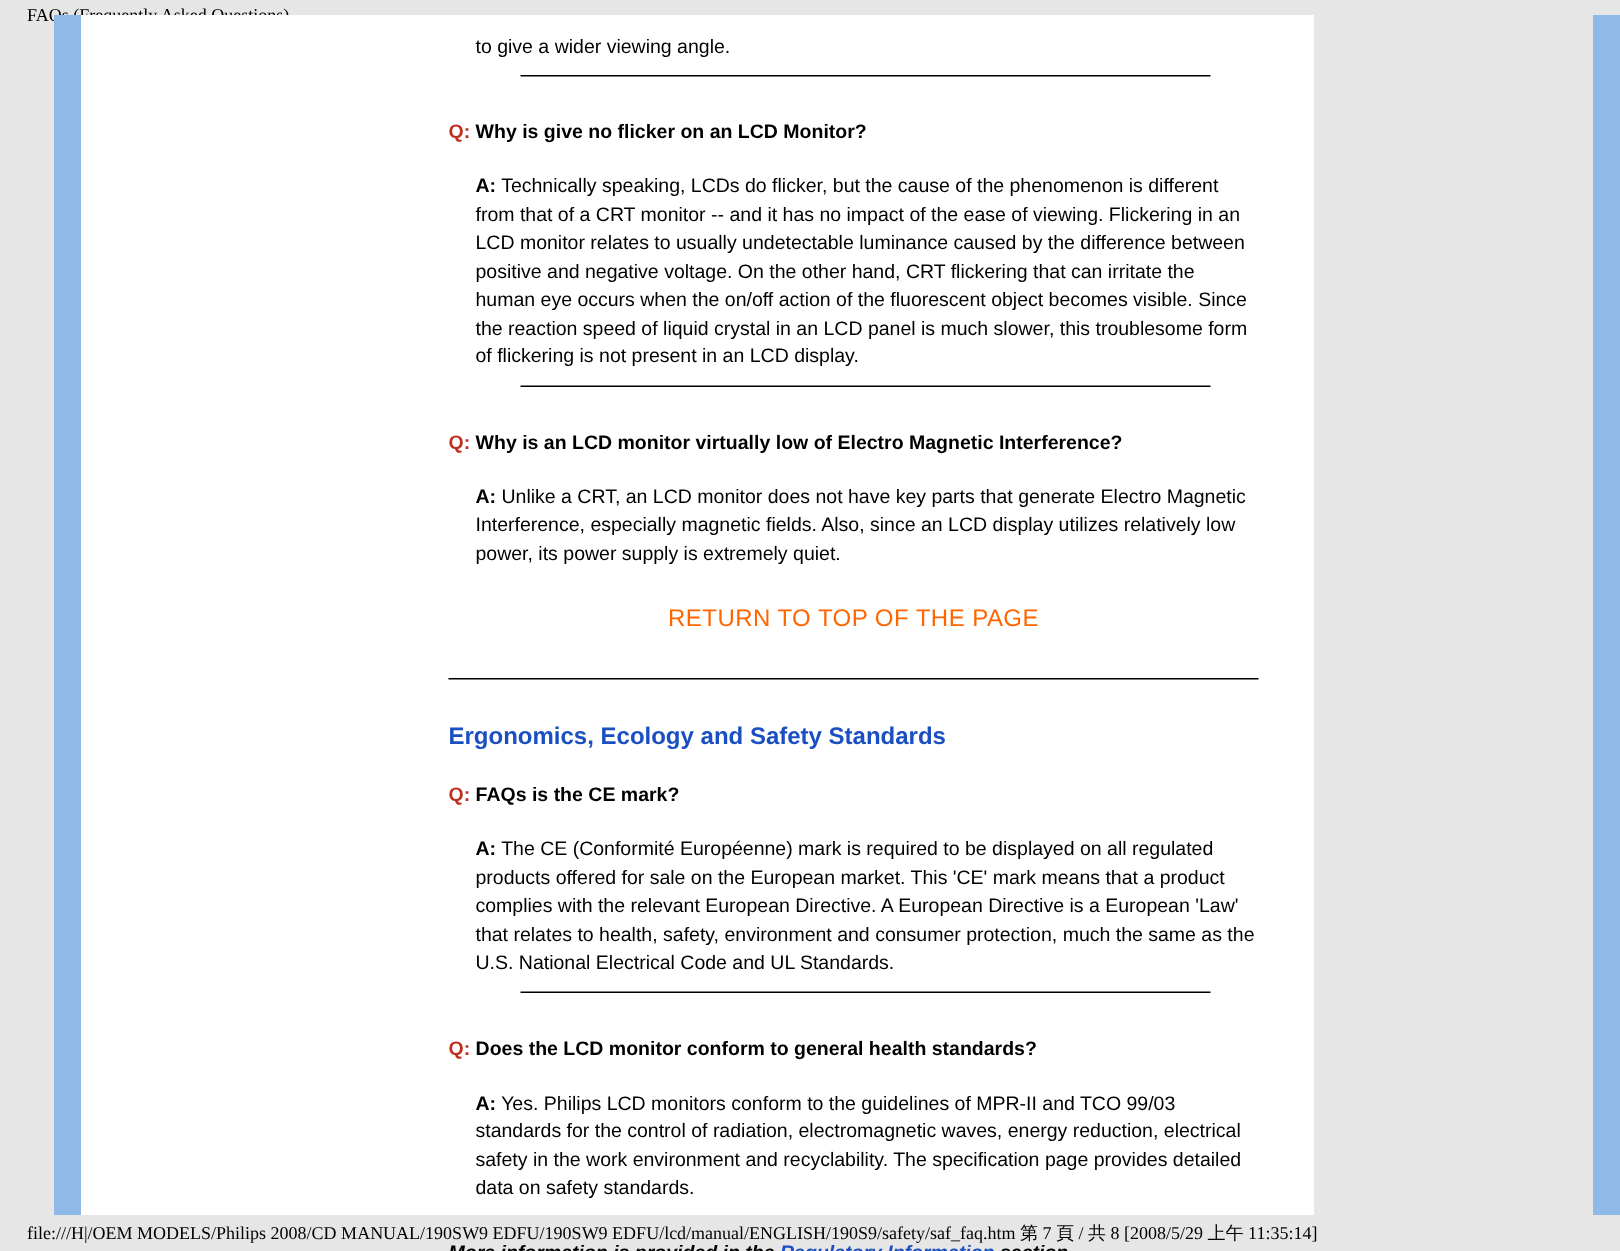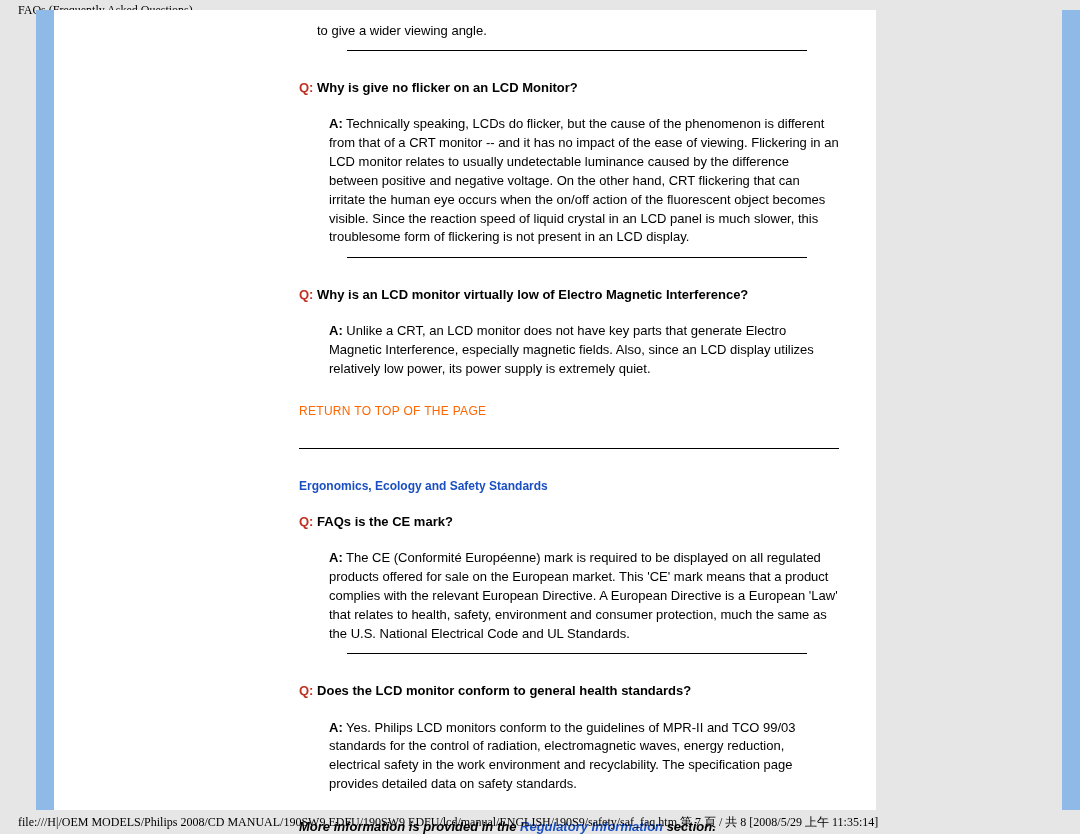--- a/index.html
+++ b/index.html
@@ -64,46 +64,47 @@
     margin-bottom: 25px;
   }
   .q-line {
     font-weight: bold;
     margin-bottom: 18px;
     line-height: 1.4;
   }
   .q-prefix, .a-prefix { font-weight: bold; }
   .q-line .q-prefix { color: #c03020; }
   .a-para {
-    margin-left: 30px;
+    margin-left: 18px;
     line-height: 1.45;
     margin-bottom: 8px;
   }
   .hr-line {
     border: 0;
     border-top: 1px solid #000;
     margin: 10px 0 28px 48px;
     width: 460px;
   }
   .hr-full {
     border: 0;
     border-top: 1px solid #000;
     margin: 30px 0 30px 0;
     width: 540px;
   }
   .return-link {
+    text-align: center;
     color: #ff6600;
-    font-size: 12px;
+    font-size: 16px;
     letter-spacing: 0.3px;
     margin: 16px 0 8px 0;
   }
   .section-heading {
     color: #1a4fc2;
     font-weight: bold;
-    font-size: 12px;
+    font-size: 16px;
     margin: 6px 0 20px 0;
   }
   .more-info {
     font-style: italic;
     font-weight: bold;
     margin-top: 20px;
   }
   .more-info .reg-link {
     color: #1a4fc2;
     font-style: italic;

